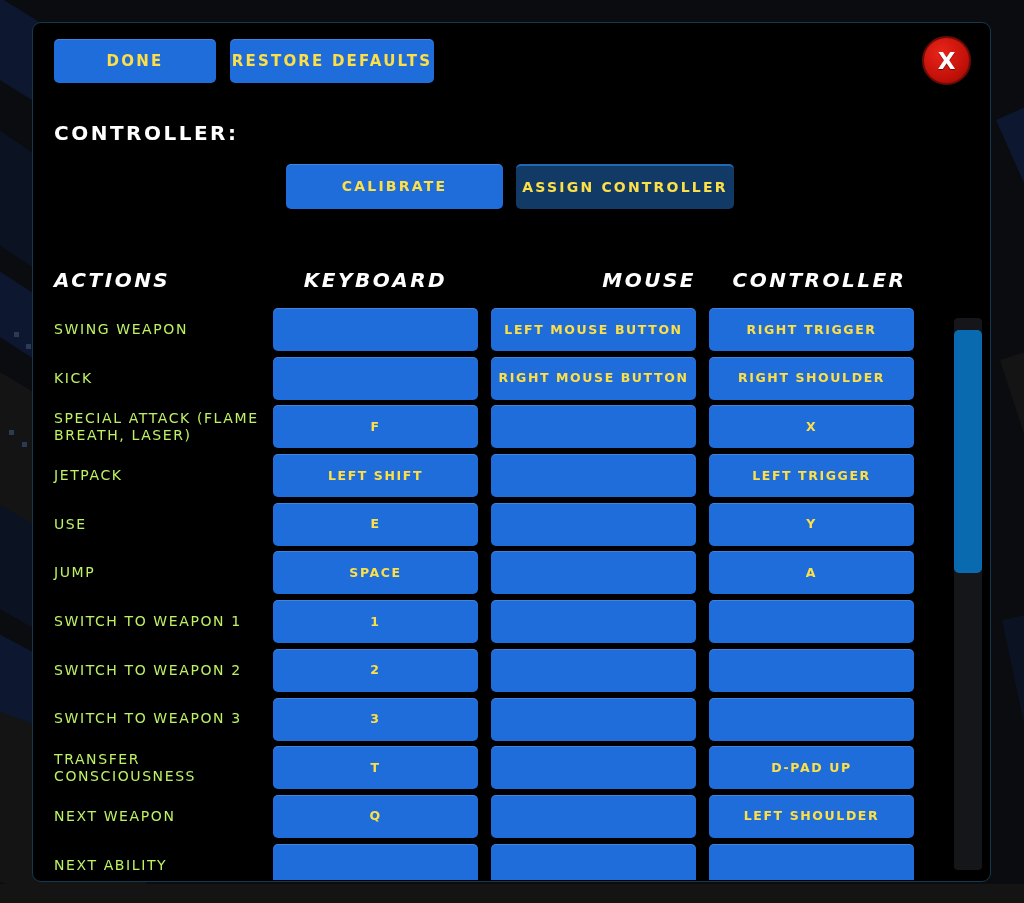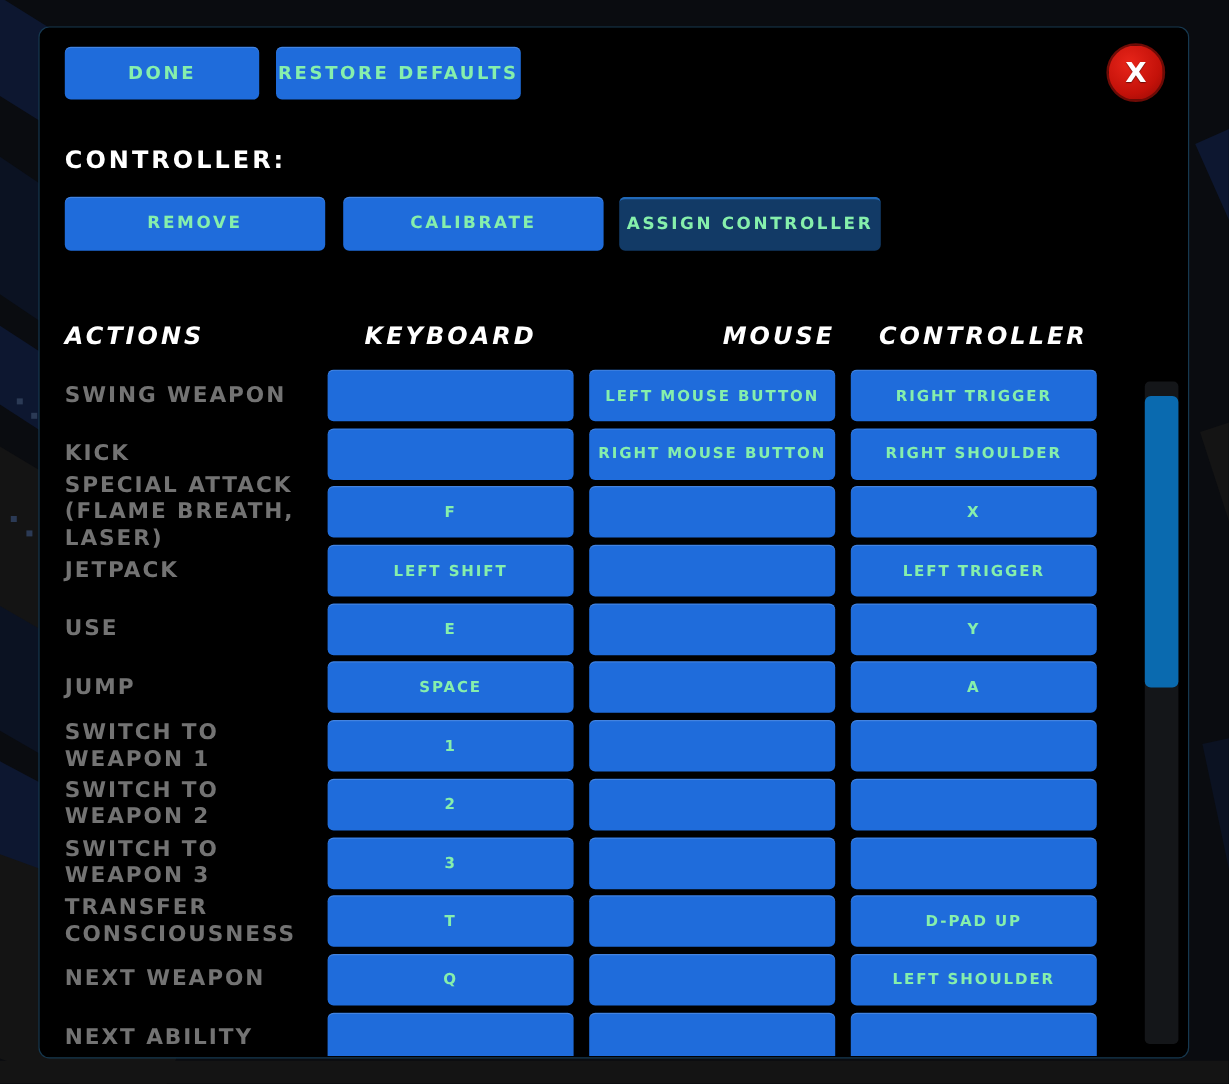--- a/index.html
+++ b/index.html
@@ -45,21 +45,21 @@
     border: 1px solid #16384f;
     border-radius: 9px;
     overflow: hidden;
   }
 
   
   .btn {
     background: #1f6cdb;
     border: none;
     border-radius: 5px;
-    color: #86efac;
+    color: #fde047;
     font-family: "DejaVu Sans", sans-serif;
     font-weight: bold;
     letter-spacing: 2.2px;
     text-transform: uppercase;
     cursor: pointer;
     display: flex;
     align-items: center;
     justify-content: center;
     text-align: left;
     line-height: 1.12;
@@ -164,23 +164,23 @@
     height: 48.7px;
   }
   .row-label {
     position: absolute;
     left: 21px;
     top: 0;
     width: 215px;
     height: 43px;
     display: flex;
     align-items: center;
-    color: #737373;
-    font-weight: bold;
-    font-size: 18px;
+    color: #bef264;
+    font-weight: normal;
+    font-size: 14px;
     letter-spacing: 1.6px;
     text-transform: uppercase;
     line-height: 1.22;
   }
   .cell {
     position: absolute;
     top: 0;
     width: 205px;
     height: 43px;
     font-size: 12.5px;
@@ -244,21 +244,20 @@
 <div id="panel">
 
   <button class="btn topbtn" id="done-btn">DONE</button>
 
   <button class="btn topbtn" id="restore-btn">RESTORE DEFAULTS</button>
 
   <button id="close-btn">X</button>
 
   <div class="heading" id="controller-heading">CONTROLLER:</div>
 
-  <button class="btn ctrlbtn" id="remove-btn">REMOVE</button>
 
   <button class="btn ctrlbtn" id="calibrate-btn">CALIBRATE</button>
 
   <button class="btn ctrlbtn" id="assign-btn">ASSIGN CONTROLLER</button>
 
   <div id="table-head">
     <div class="colhead c-actions">ACTIONS</div>
     <div class="colhead c-keyboard">KEYBOARD</div>
     <div class="colhead c-mouse">MOUSE</div>
     <div class="colhead c-controller">CONTROLLER</div>

